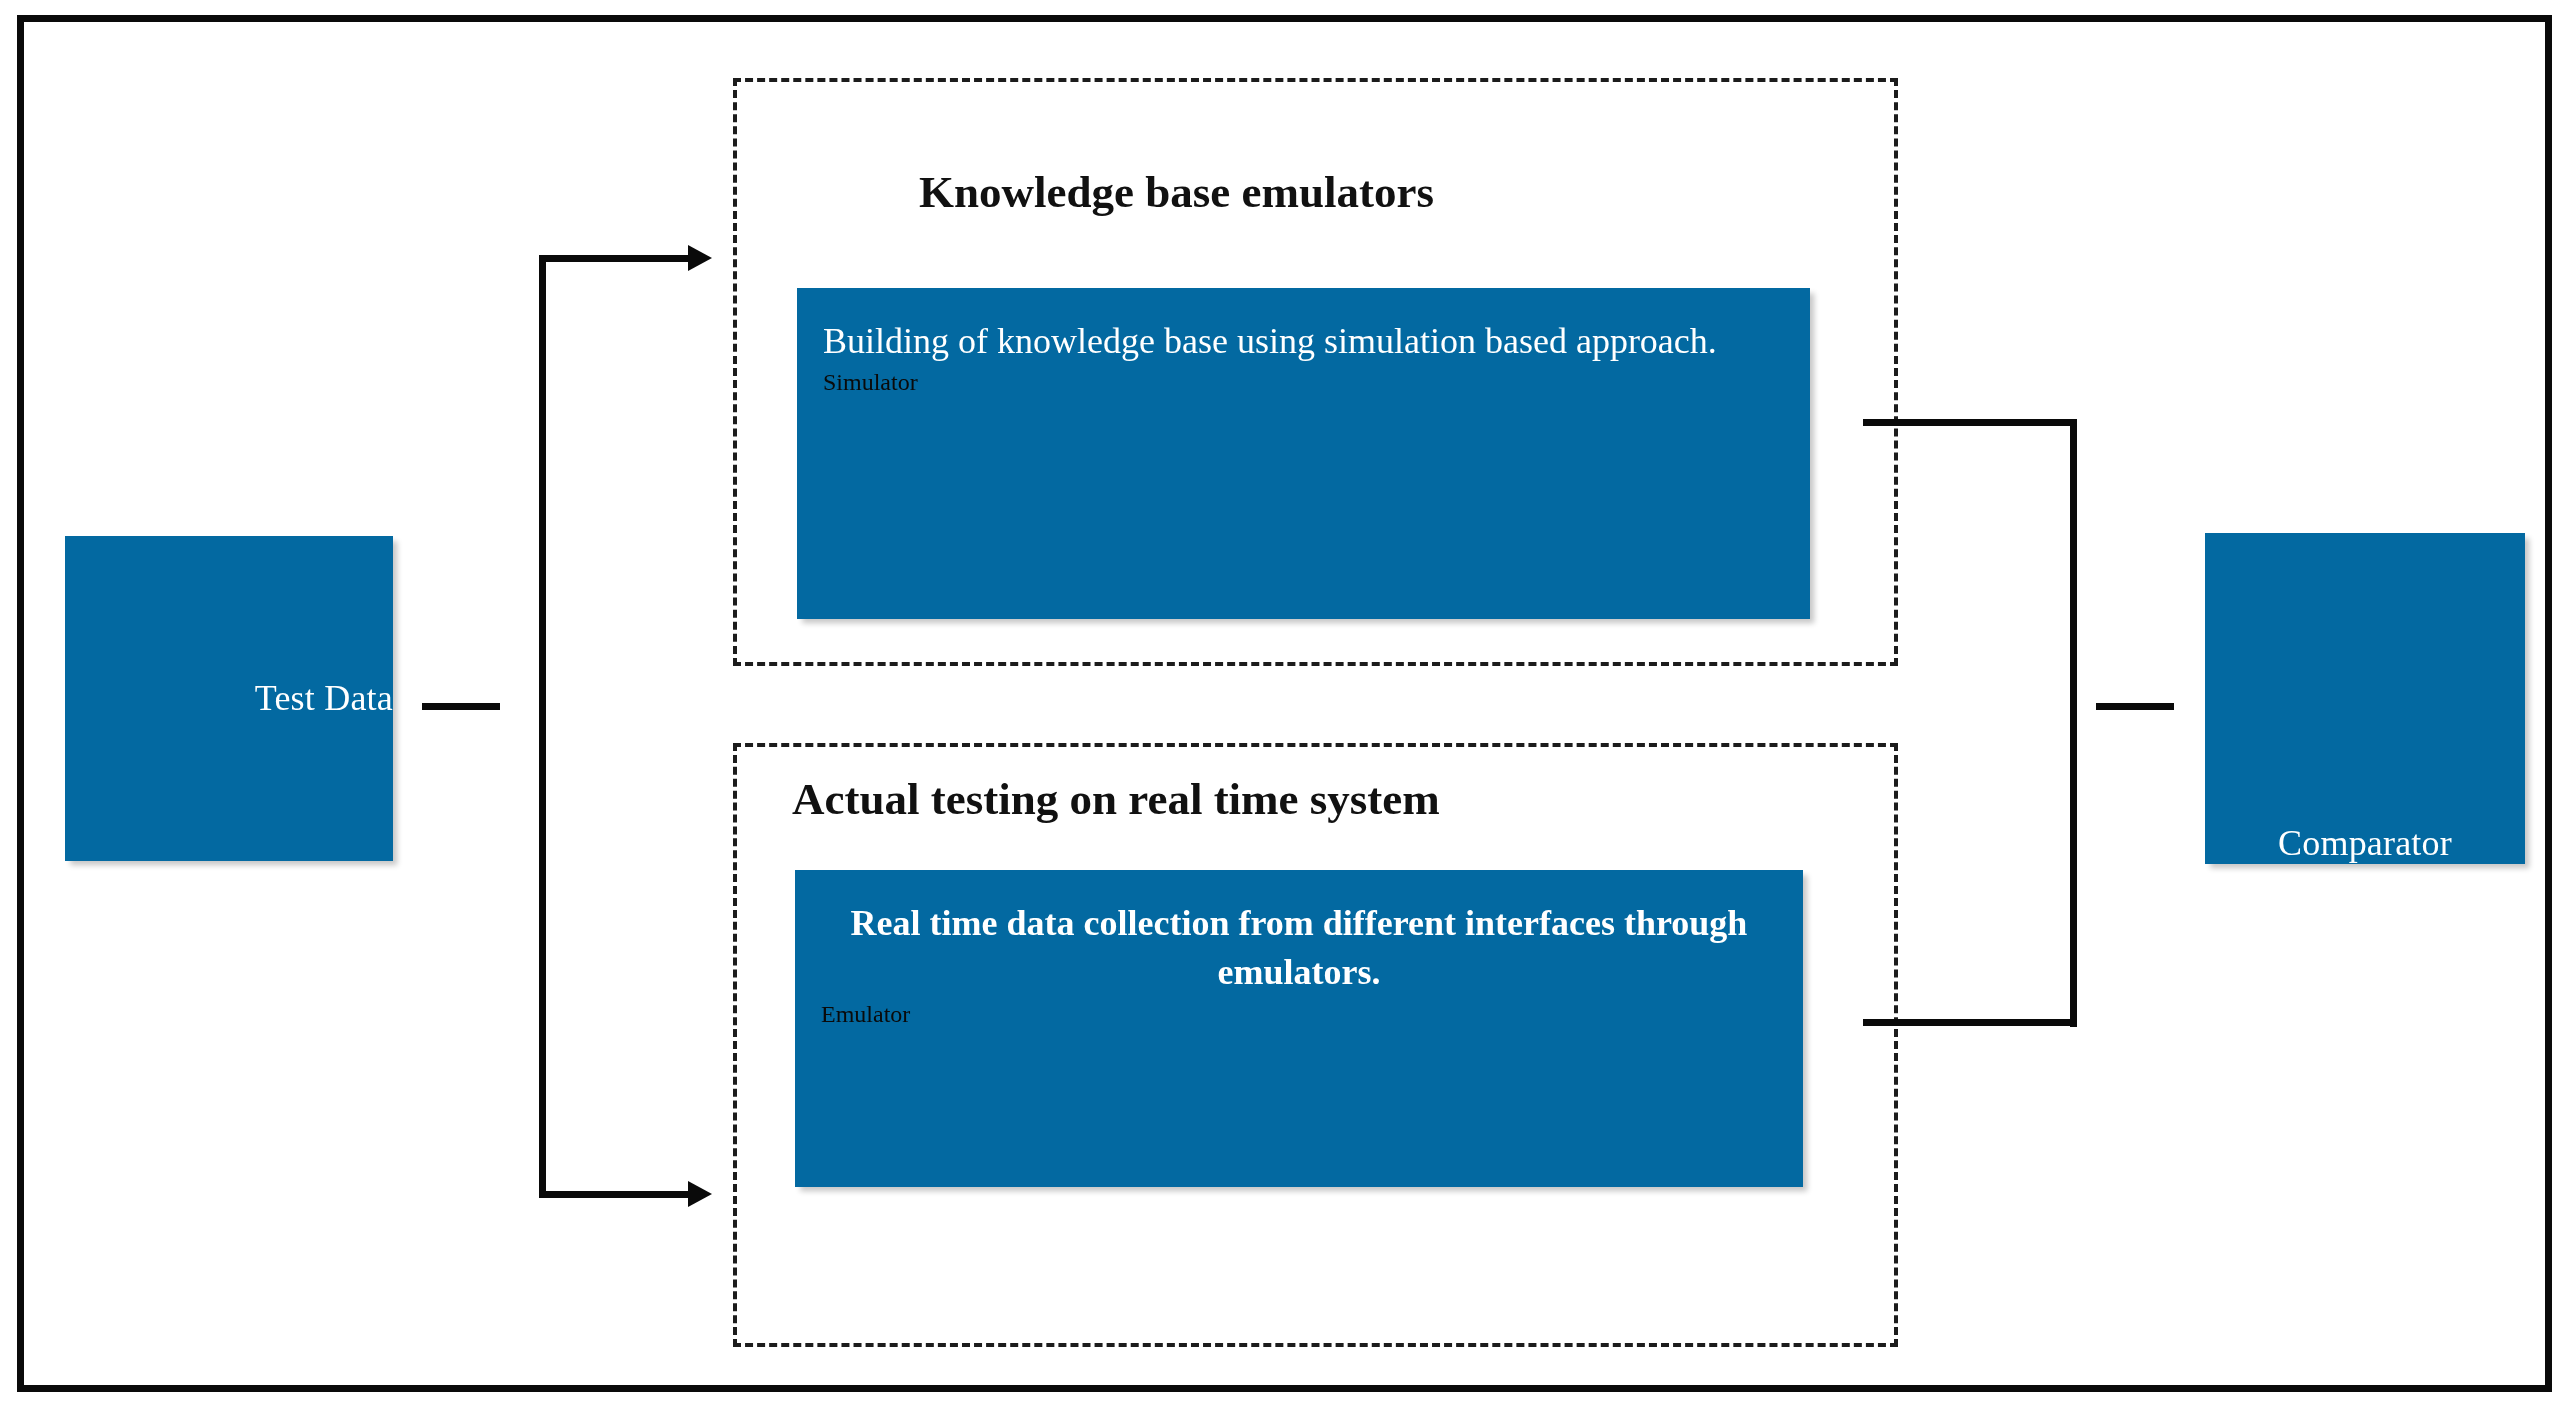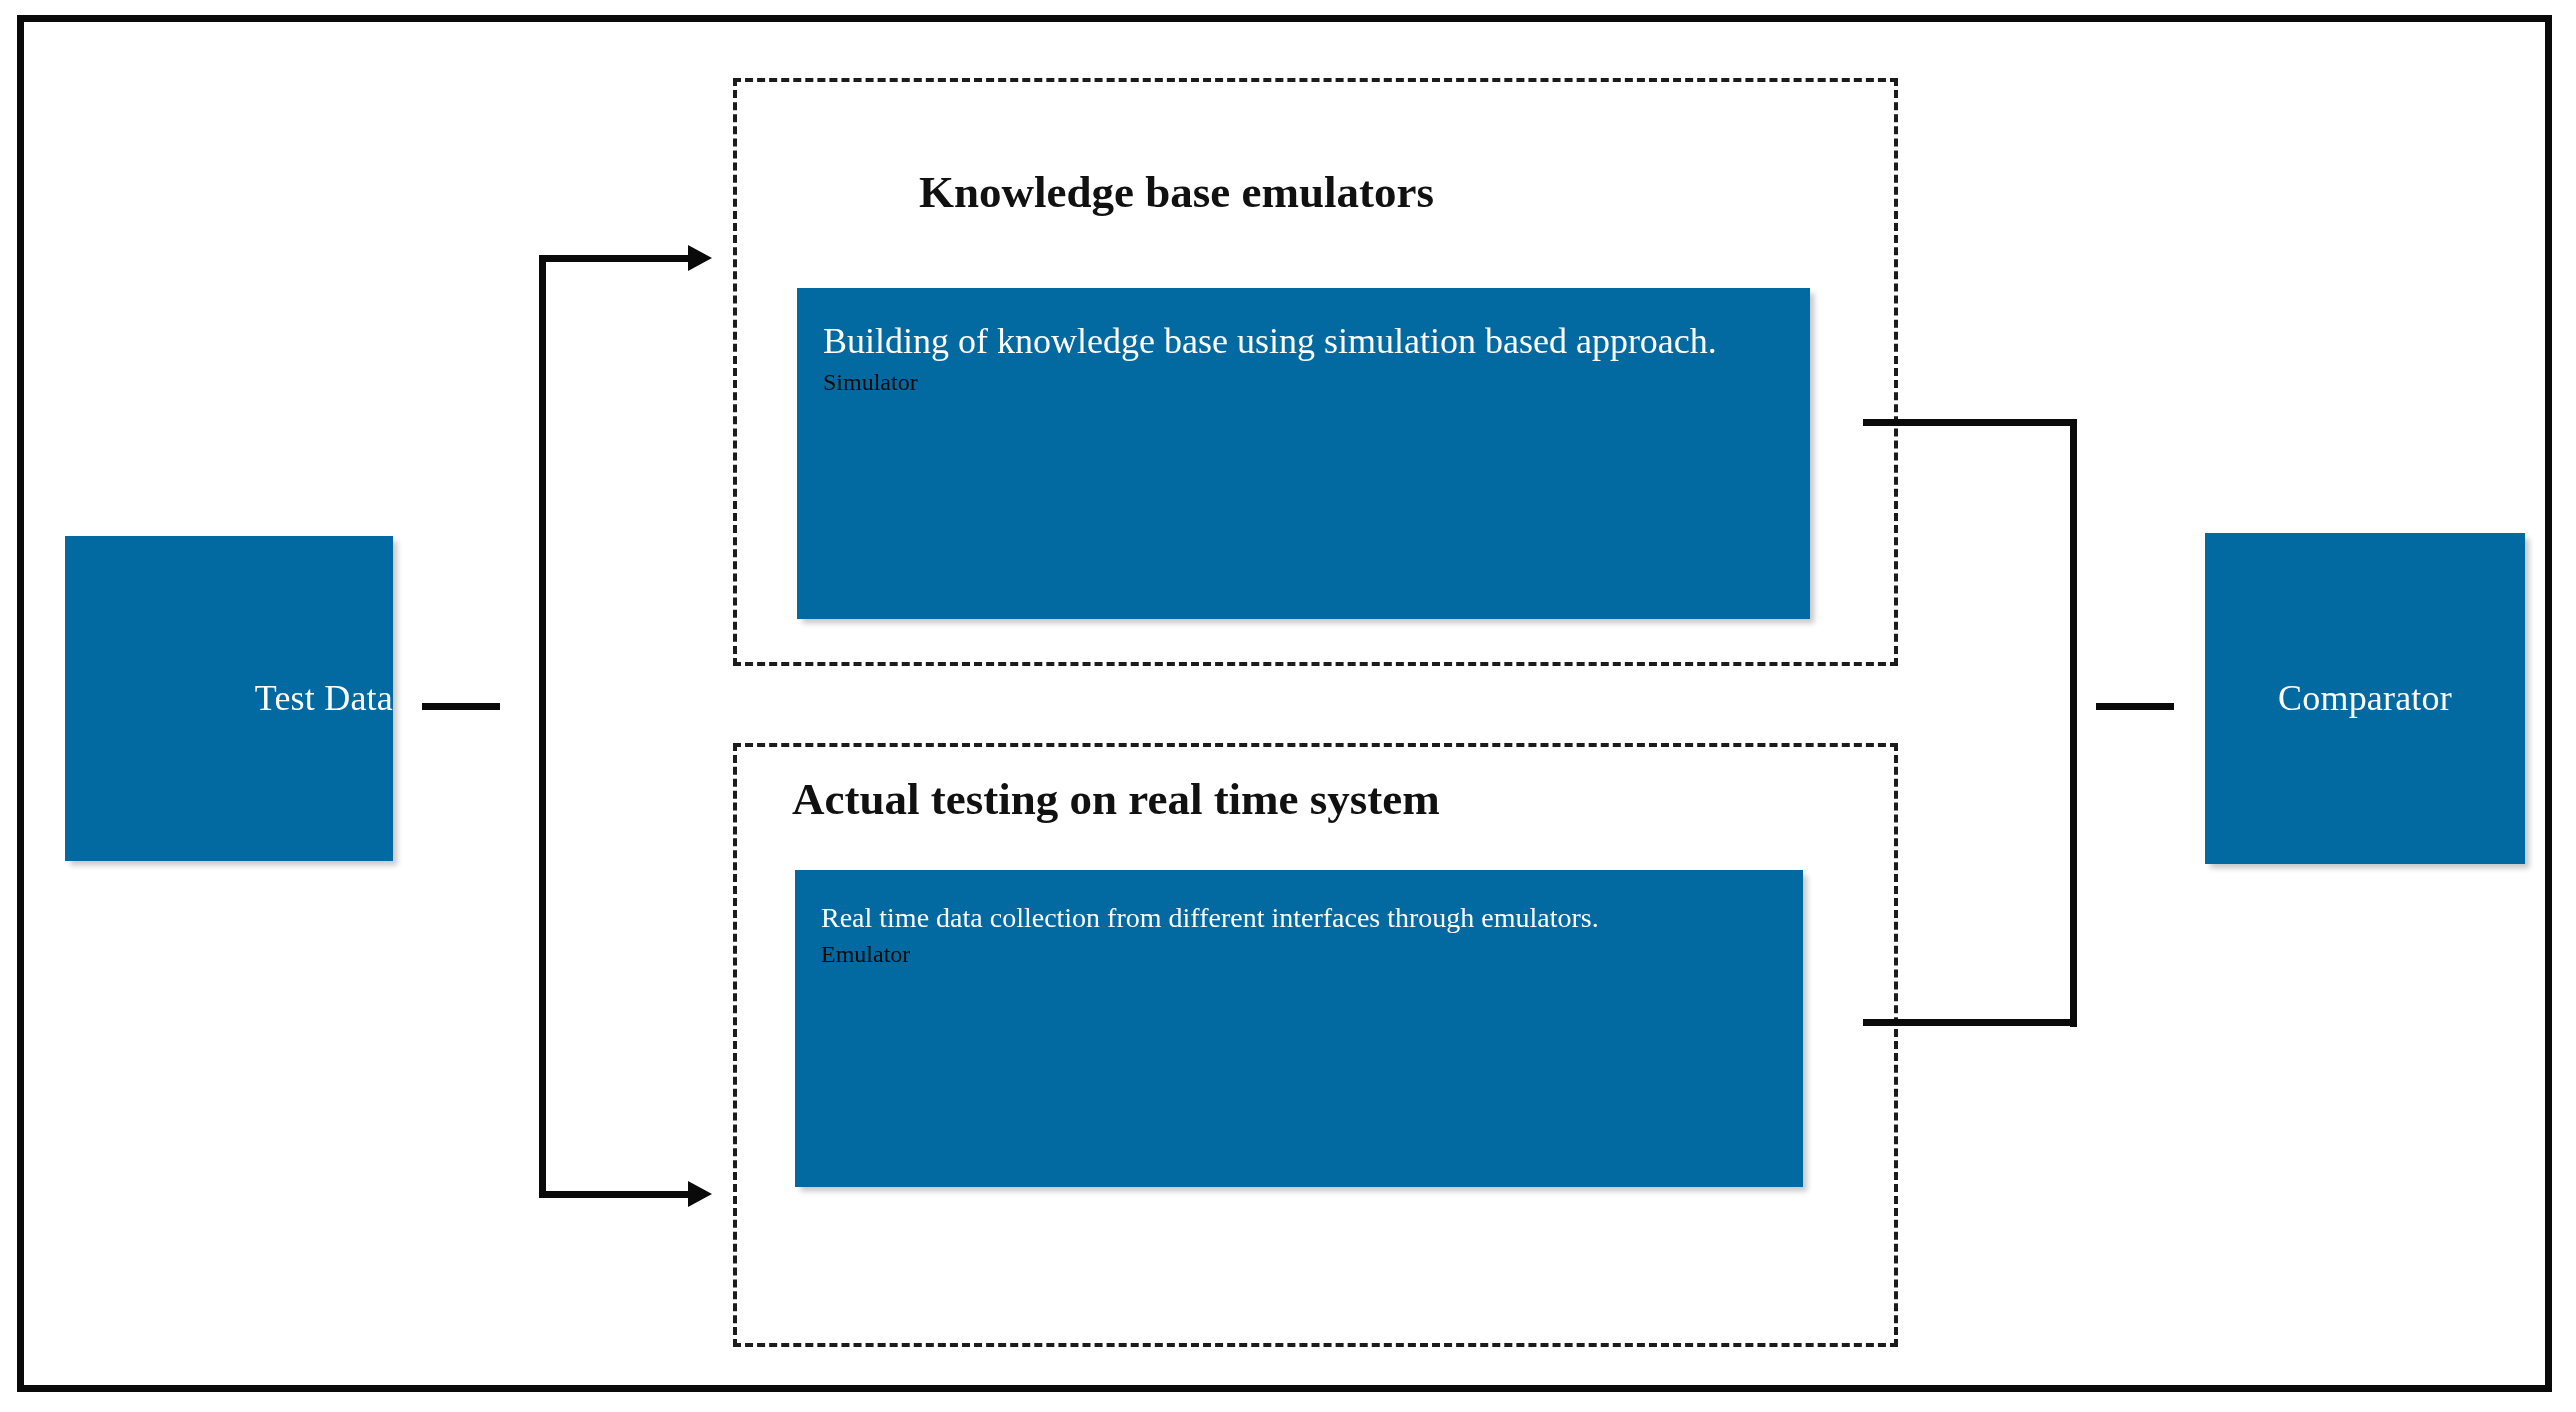--- a/index.html
+++ b/index.html
@@ -68,21 +68,21 @@
     display: flex;
     align-items: center;
     justify-content: flex-end;
   }
   #comparator-box {
     left: 2205px;
     top: 533px;
     width: 320px;
     height: 331px;
     display: flex;
-    align-items: center;
+    align-items: flex-end;
     justify-content: center;
   }
   .node-label {
     font-family: "Liberation Serif", serif;
     font-size: 36px;
     color: #ffffff;
     letter-spacing: 0.2px;
     line-height: 1.1;
     white-space: nowrap;
   }
@@ -123,23 +123,24 @@
   }
   .desc-para {
     font-family: "Liberation Serif", serif;
     font-size: 36px;
     color: #ffffff;
     text-align: justify;
     line-height: 1.32;
     margin: 0;
   }
   #desc-bottom .desc-para {
-    text-align: left;
-    font-size: 28px;
+    text-align: center;
+    font-size: 36px;
     line-height: 1.38;
+    font-weight: bold;
   }
   .desc-strong {
     font-family: "Liberation Serif", serif;
     font-size: 24px;
     font-weight: normal;
     color: #0a0a0a;
     display: block;
     margin-top: 1.6px;
     line-height: 1.3;
   }

